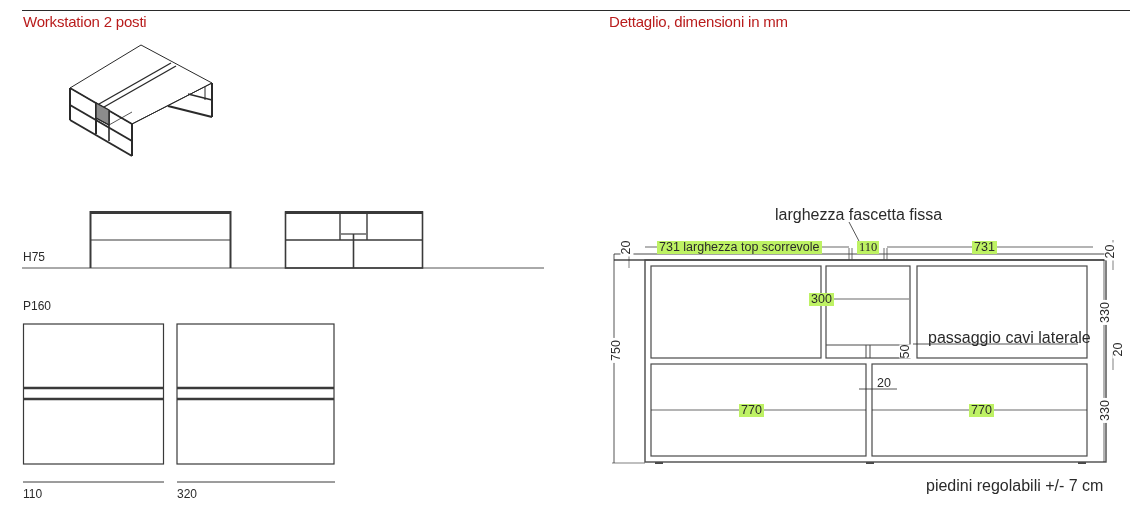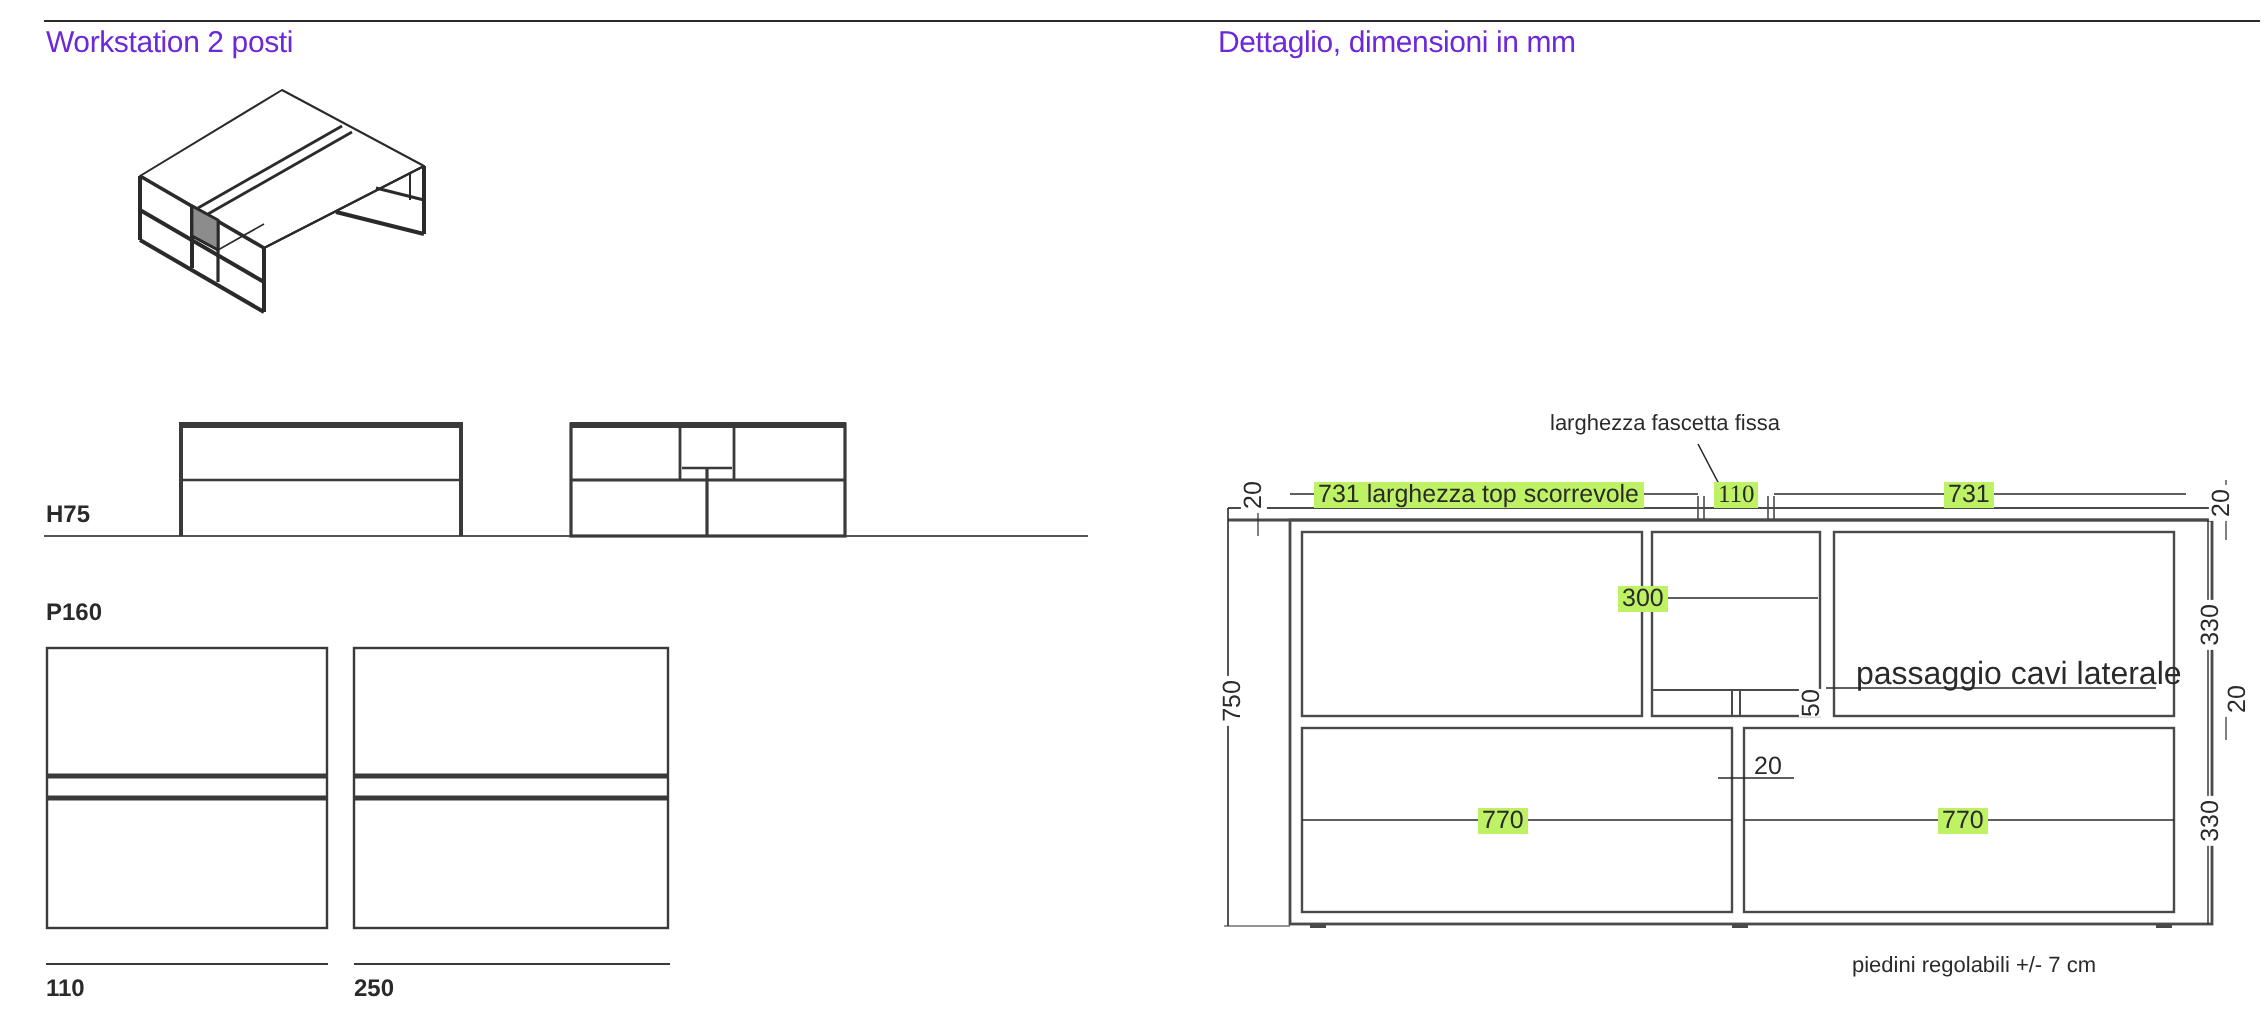--- a/index.html
+++ b/index.html
@@ -1,23 +1,23 @@
 <!DOCTYPE html>
 <html><head>
 <meta charset="utf-8">
 <style>
   html, body { margin:0; padding:0; background:#ffffff; }
   body { width:1133px; height:515px; position:relative; overflow:hidden;
          font-family:"Liberation Sans", sans-serif; color:#2a2a2a; }
   .hrule { position:absolute; height:1px; background:#2a2a2a; }
-  .section-title { position:absolute; font-size:15px; color:#6d28d9; white-space:nowrap; letter-spacing:-0.2px; }
-  .label-b { position:absolute; font-size:12px; font-weight:bold; color:#2a2a2a; white-space:nowrap; }
+  .section-title { position:absolute; font-size:15px; color:#b91c1c; white-space:nowrap; letter-spacing:-0.2px; }
+  .label-b { position:absolute; font-size:12px; font-weight:normal; color:#2a2a2a; white-space:nowrap; }
   .dim { position:absolute; font-size:12.5px; color:#2a2a2a; white-space:nowrap; background:#bef264; padding:0 2px; line-height:13px; }
   .dim-v { position:absolute; font-size:12.5px; color:#2a2a2a; white-space:nowrap; transform:rotate(-90deg); transform-origin:center; line-height:13px; background:#fff; padding:0 2px; }
-  .note { position:absolute; font-size:11px; color:#2a2a2a; white-space:nowrap; }
+  .note { position:absolute; font-size:16px; color:#2a2a2a; white-space:nowrap; }
   svg { position:absolute; left:0; top:0; }
 </style>
 </head>
 <body>
 
 <div class="hrule" style="left:22px; top:10px; width:1108px;"></div>
 
 <div class="section-title" style="left:23px; top:13px;">Workstation 2 posti</div>
 <div class="section-title" style="left:609px; top:13px;">Dettaglio, dimensioni in mm</div>
 
@@ -127,21 +127,21 @@
     <line x1="859" y1="389" x2="897" y2="389" stroke="#2a2a2a" stroke-width="0.8"></line>
 
     <line x1="651" y1="410" x2="866" y2="410" stroke="#2a2a2a" stroke-width="0.7"></line>
     <line x1="872" y1="410" x2="1087" y2="410" stroke="#2a2a2a" stroke-width="0.7"></line>
   </g>
 </svg>
 
 <div class="label-b" style="left:23px; top:250px;">H75</div>
 <div class="label-b" style="left:23px; top:299px;">P160</div>
 <div class="label-b" style="left:23px; top:487px;">110</div>
-<div class="label-b" style="left:177px; top:487px;">250</div>
+<div class="label-b" style="left:177px; top:487px;">320</div>
 
 <div class="note" style="left:775px; top:206px;">larghezza fascetta fissa</div>
 <div class="dim" style="left:657px; top:241px;">731 larghezza top scorrevole</div>
 <div class="dim" style="left:857px; top:241px;font-family:Liberation Serif, serif;">110</div>
 <div class="dim" style="left:972px; top:241px;">731</div>
 <div class="dim-v" style="left:618px; top:241px;">20</div>
 <div class="dim-v" style="left:1102px; top:245px;">20</div>
 <div class="dim-v" style="left:604px; top:344px;">750</div>
 <div class="dim" style="left:809px; top:293px;">300</div>
 <div class="dim-v" style="left:1093px; top:306px;">330</div>

